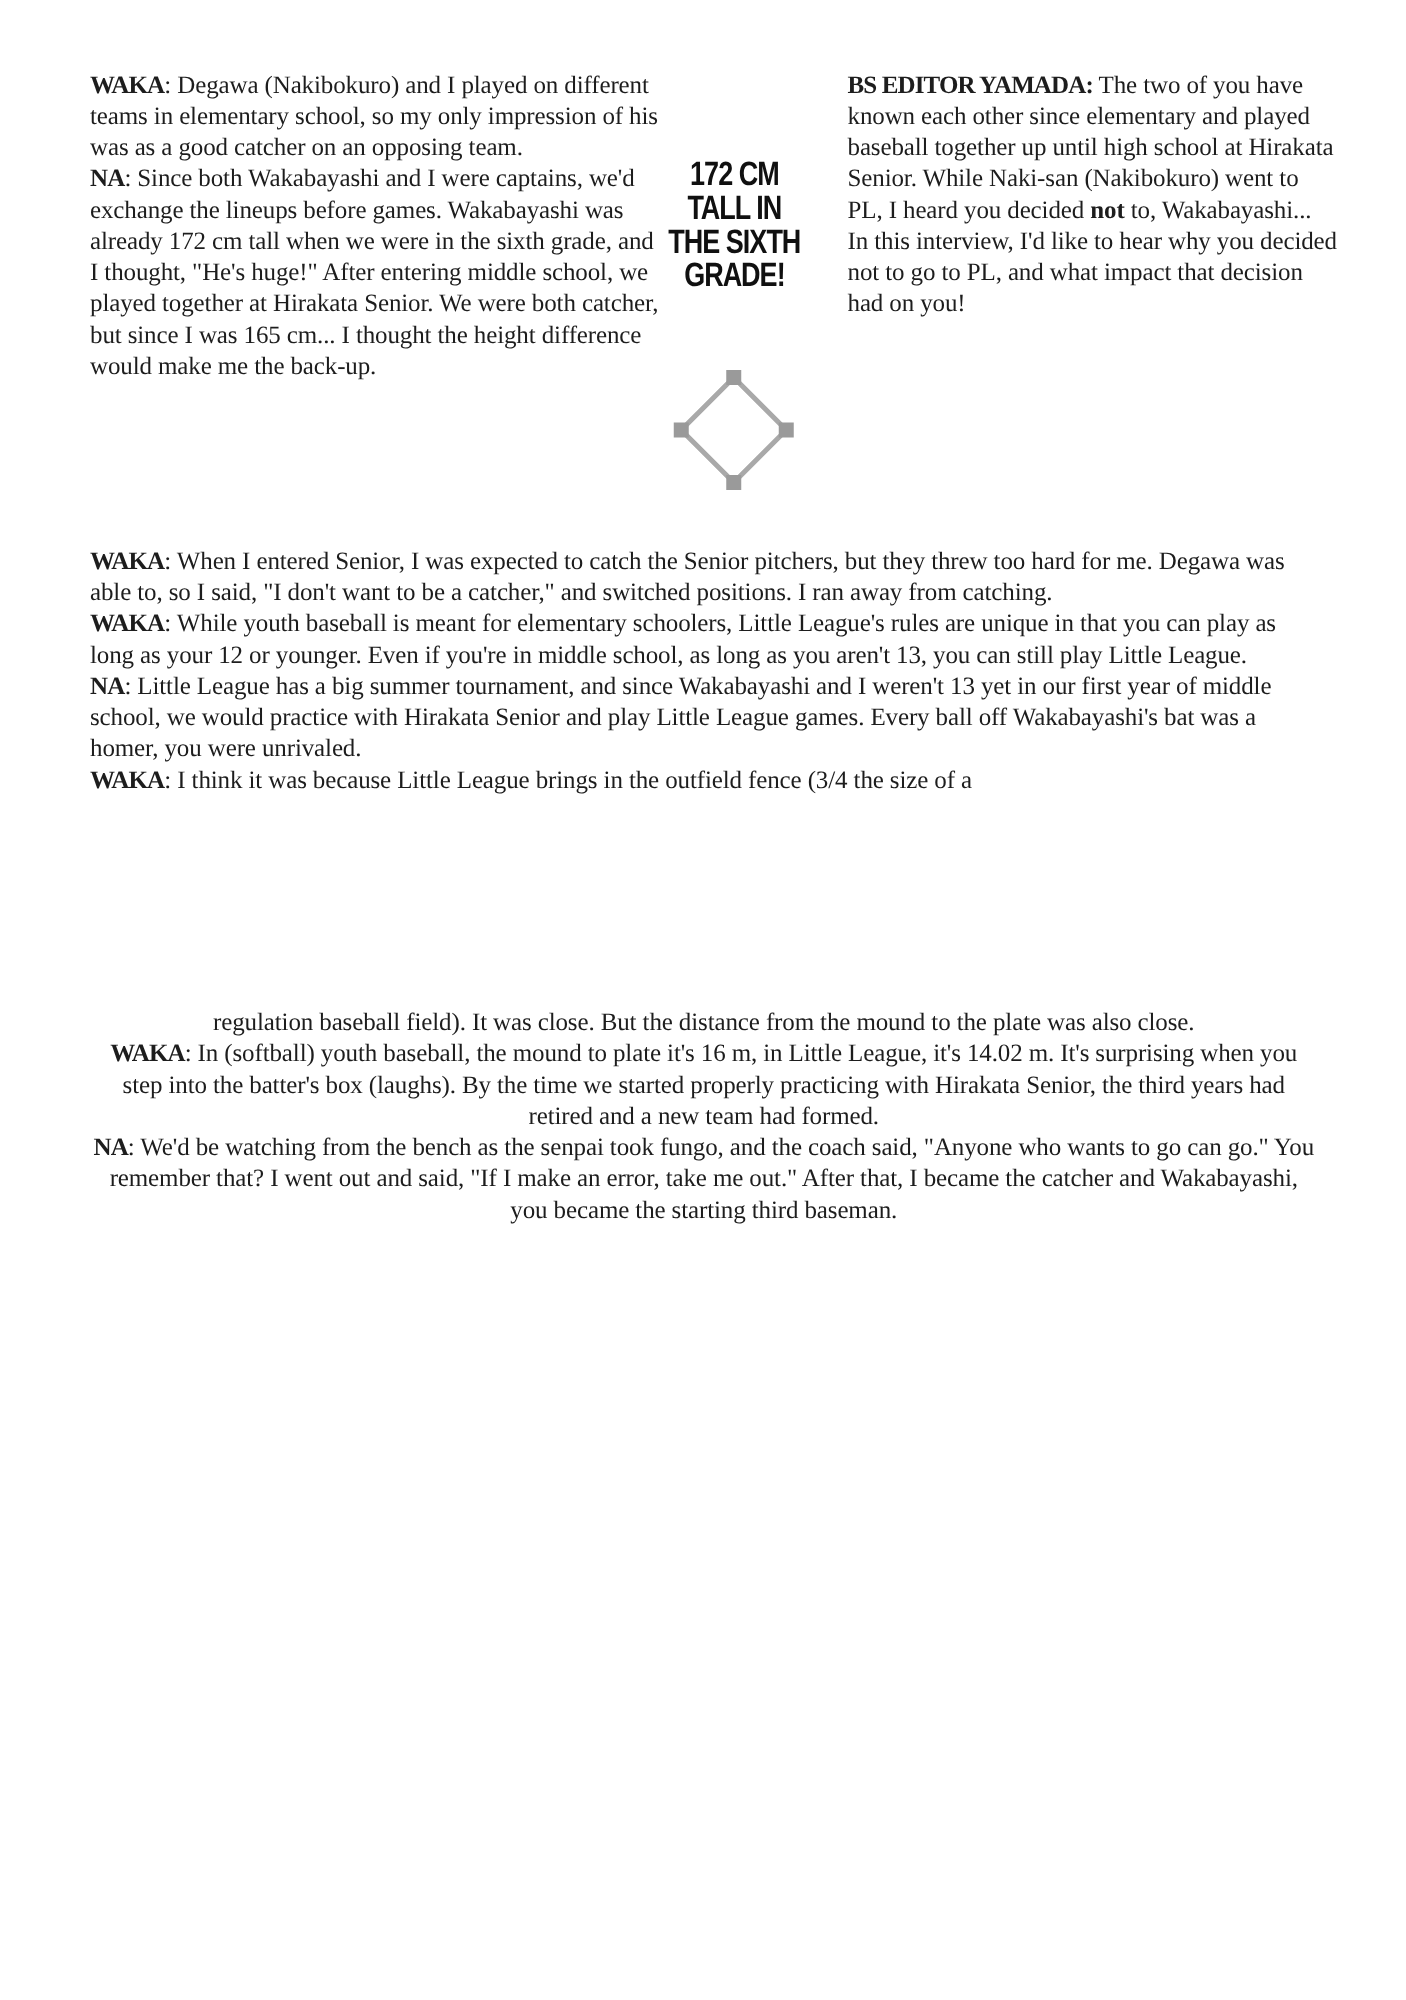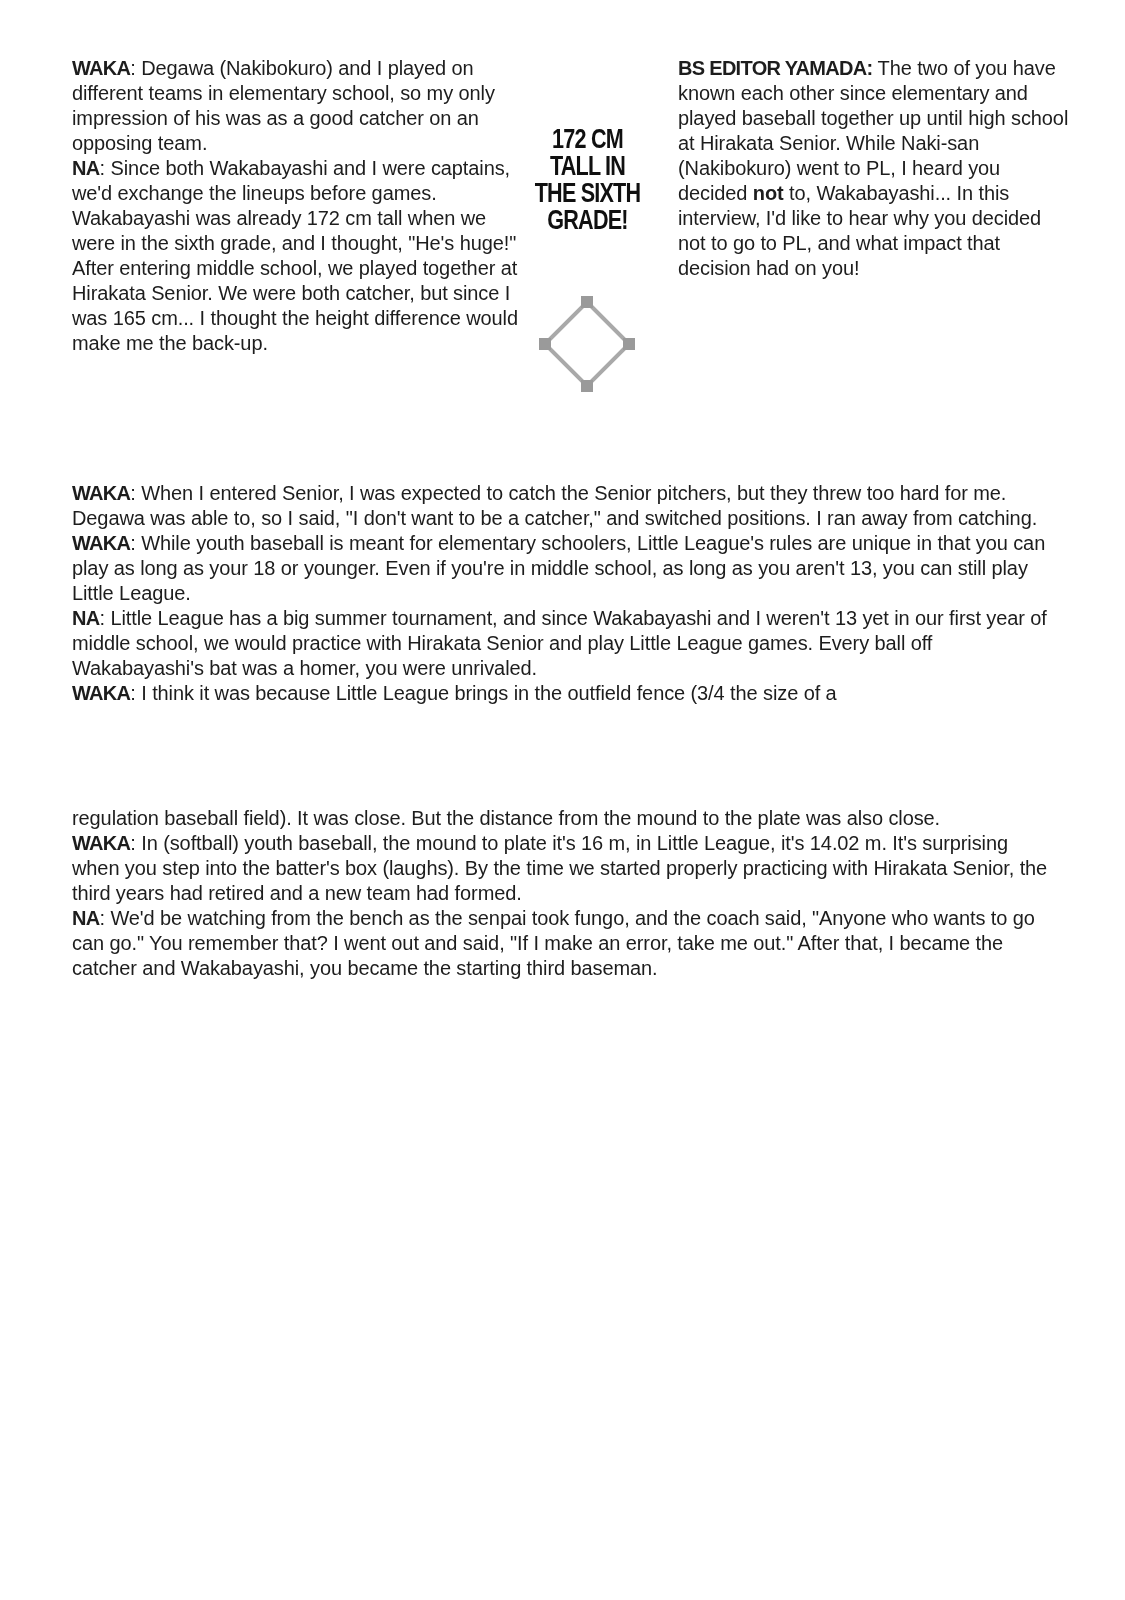--- a/index.html
+++ b/index.html
@@ -10,41 +10,42 @@
     color: #1d1d1d;
     position: relative;
     overflow: hidden;
   }
   .abs { position: absolute; }
   .entry {
     margin: 0;
     font-size: 20px;
     line-height: 25px;
     letter-spacing: -0.1px;
+    font-family: Liberation Serif, serif;
   }
   .spk {
     font-weight: bold;
     letter-spacing: -0.7px;
   }
   .col-left  { left: 72px;  top: 56px;  width: 458px; }
   .col-right { left: 678px; top: 56px;  width: 392px; }
   .callout {
     left: 505px; top: 126px; width: 165px;
     font-weight: bold;
     font-size: 27px;
     line-height: 27px;
     text-align: center;
     letter-spacing: -1px;
     color: #101010;
     transform: scaleX(0.80);
     transform-origin: center top;
   }
   .diamond { left: 537px; top: 294px; width: 100px; height: 100px; }
-  .block1 { left: 72px; top: 437px; width: 982px; margin-top: 44px; }
-  .block2 { left: 72px; top: 806px; width: 982px; }
+  .block1 { left: 72px; top: 437px; width: 982px; }
+  .block2 { left: 72px; top: 806px; width: 982px; text-align: center; }
   strong.emph { font-weight: bold; }
 </style>
 </head>
 <body>
 
 <div>
 
   <div class="abs col-left">
     <p class="entry"><span class="spk">WAKA</span><span>: Degawa (Nakibokuro) and I played on different teams in elementary school, so my only impression of his was as a good catcher on an opposing team.</span></p>
     <p class="entry"><span class="spk">NA</span><span>: Since both Wakabayashi and I were captains, we'd exchange the lineups before games. Wakabayashi was already 172 cm tall when we were in the sixth grade, and I thought, "He's huge!" After entering middle school, we played together at Hirakata Senior. We were both catcher, but since I was 165 cm... I thought the height difference would make me the back-up.</span></p>
@@ -66,21 +67,21 @@
       <rect x="2" y="44" width="12" height="12" fill="#9a9a9a"></rect>
     </svg>
   </div>
 
   <div class="abs col-right">
     <p class="entry"><span class="spk">BS EDITOR YAMADA:</span><span> The two of you have known each other since elementary and played baseball together up until high school at Hirakata Senior. While Naki-san (Nakibokuro) went to PL, I heard you decided </span><strong class="emph">not</strong><span> to, Wakabayashi... In this interview, I'd like to hear why you decided not to go to PL, and what impact that decision had on you!</span></p>
   </div>
 
   <div class="abs block1">
     <p class="entry"><span class="spk">WAKA</span><span>: When I entered Senior, I was expected to catch the Senior pitchers, but they threw too hard for me. Degawa was able to, so I said, "I don't want to be a catcher," and switched positions. I ran away from catching.</span></p>
-    <p class="entry"><span class="spk">WAKA</span><span>: While youth baseball is meant for elementary schoolers, Little League's rules are unique in that you can play as long as your 18 or younger. Even if you're in middle school, as long as you aren't 13, you can still play Little League.</span></p>
+    <p class="entry"><span class="spk">WAKA</span><span>: While youth baseball is meant for elementary schoolers, Little League's rules are unique in that you can play as long as your 12 or younger. Even if you're in middle school, as long as you aren't 13, you can still play Little League.</span></p>
     <p class="entry"><span class="spk">NA</span><span>: Little League has a big summer tournament, and since Wakabayashi and I weren't 13 yet in our first year of middle school, we would practice with Hirakata Senior and play Little League games. Every ball off Wakabayashi's bat was a homer, you were unrivaled.</span></p>
     <p class="entry"><span class="spk">WAKA</span><span>: I think it was because Little League brings in the outfield fence (3/4 the size of a</span></p>
   </div>
 
   <div class="abs block2">
     <p class="entry"><span class="spk"></span><span>regulation baseball field). It was close. But the distance from the mound to the plate was also close.</span></p>
     <p class="entry"><span class="spk">WAKA</span><span>: In (softball) youth baseball, the mound to plate it's 16 m, in Little League, it's 14.02 m. It's surprising when you step into the batter's box (laughs). By the time we started properly practicing with Hirakata Senior, the third years had retired and a new team had formed.</span></p>
     <p class="entry"><span class="spk">NA</span><span>: We'd be watching from the bench as the senpai took fungo, and the coach said, "Anyone who wants to go can go." You remember that? I went out and said, "If I make an error, take me out." After that, I became the catcher and Wakabayashi, you became the starting third baseman.</span></p>
   </div>
 

